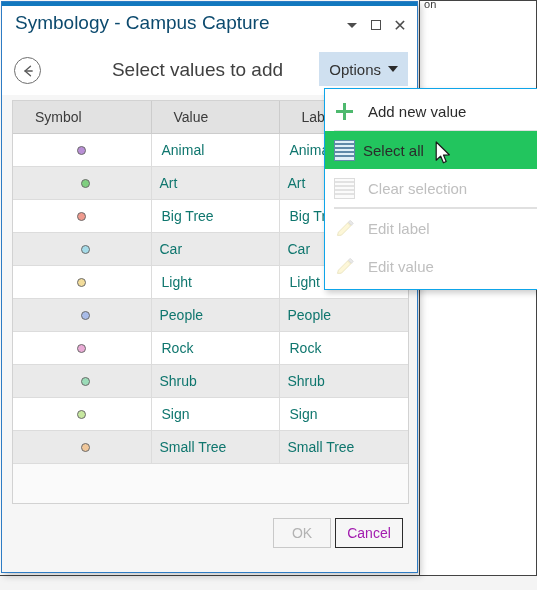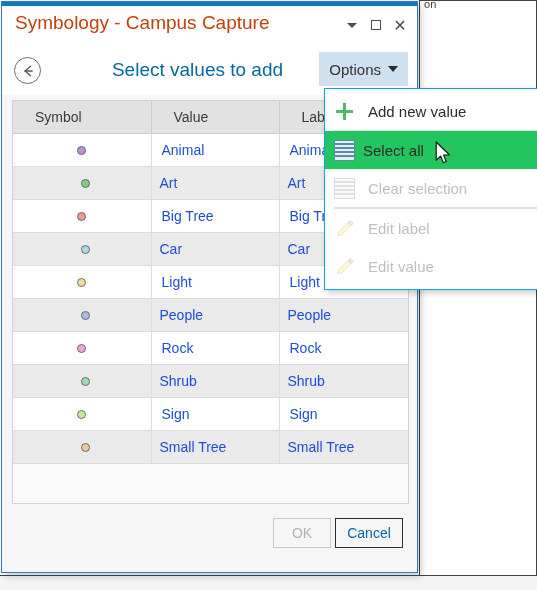--- a/index.html
+++ b/index.html
@@ -41,21 +41,21 @@
   .dialog-accent {
     position: absolute; left: 0; top: 0; width: 100%; height: 4px;
     background: #1278be;
   }
   .title-bar {
     position: absolute; left: 0; top: 4px; width: 100%; height: 41px;
     background: #ffffff;
   }
   .title-text {
     position: absolute; left: 13px; top: 6px;
-    font-size: 19px; color: #c2410c; white-space: nowrap;
+    font-size: 19px; color: #0c4a6e; white-space: nowrap;
   }
   .win-btns {
     position: absolute; right: 6px; top: 8px;
     display: flex; align-items: center; gap: 2px;
   }
   .win-btn {
     width: 22px; height: 22px;
     display: flex; align-items: center; justify-content: center;
     cursor: pointer; color: #4d4d4d;
   }
@@ -75,21 +75,21 @@
   }
   .back-btn {
     position: absolute; left: 12px; top: 10px;
     width: 27px; height: 27px; border-radius: 50%;
     border: 1.4px solid #6e6e6e;
     display: flex; align-items: center; justify-content: center;
     cursor: pointer; background: #ffffff;
   }
   .page-title {
     position: absolute; left: 0; top: 12px; width: 100%;
-    text-align: center; font-size: 19px; color: #0369a1;
+    text-align: center; font-size: 19px; color: #404040;
     padding-right: 24px;
   }
   .options-btn {
     position: absolute; right: 9px; top: 5px;
     height: 34px; min-width: 85px;
     background: #cfe0f0;
     display: flex; align-items: center; justify-content: center; gap: 7px;
     padding: 0 10px; cursor: pointer;
     font-size: 15px; color: #333333;
   }
@@ -110,21 +110,21 @@
     background: #e2e2e2; height: 32px;
     font-size: 14px; font-weight: normal; color: #3b3b3b;
     text-align: left; padding: 0 22px;
     border-right: 1px solid #cccccc;
     border-bottom: 1px solid #cccccc;
   }
   table.vals th.col-sym { width: 138px; }
   table.vals th.col-val { width: 128px; }
   table.vals th.col-lbl { width: 131px; border-right: none; text-align: left; }
   table.vals td {
-    height: 33px; font-size: 14px; color: #1d4ed8;
+    height: 33px; font-size: 14px; color: #0f766e;
     padding: 0 10px;
     border-right: 1px solid #dcdcdc;
     border-bottom: 1px solid #dcdcdc;
     background: #ffffff;
     overflow: hidden; white-space: nowrap;
   }
   table.vals tr.alt td { background: #eaeaea; padding-left: 8px; }
   table.vals td.sym-cell { text-align: center; padding: 0; }
   table.vals td.last { border-right: none; }
   .marker {
@@ -139,21 +139,21 @@
   .btn {
     position: absolute; top: 14px; height: 30px; width: 58px;
     font-size: 14px; display: flex; align-items: center; justify-content: center;
     background: #f6f6f6;
     margin-left: 36px;
   }
   .btn-ok {
     right: 86px; border: 1px solid #c9c9c9; color: #b3b3b3; cursor: default;
   }
   .btn-cancel {
-    right: 14px; width: 68px; border: 1.5px solid #2b2b2b; color: #0369a1;
+    right: 14px; width: 68px; border: 1.5px solid #2b2b2b; color: #a21caf;
     cursor: pointer;
   }
 
   
   .menu {
     position: absolute; left: 324px; top: 88px; width: 226px;
     background: #ffffff; border: 1px solid #0ea5e9;
     box-shadow: 2px 3px 6px rgba(0,0,0,0.20);
     padding: 3px 0 4px 0;
     z-index: 40;

